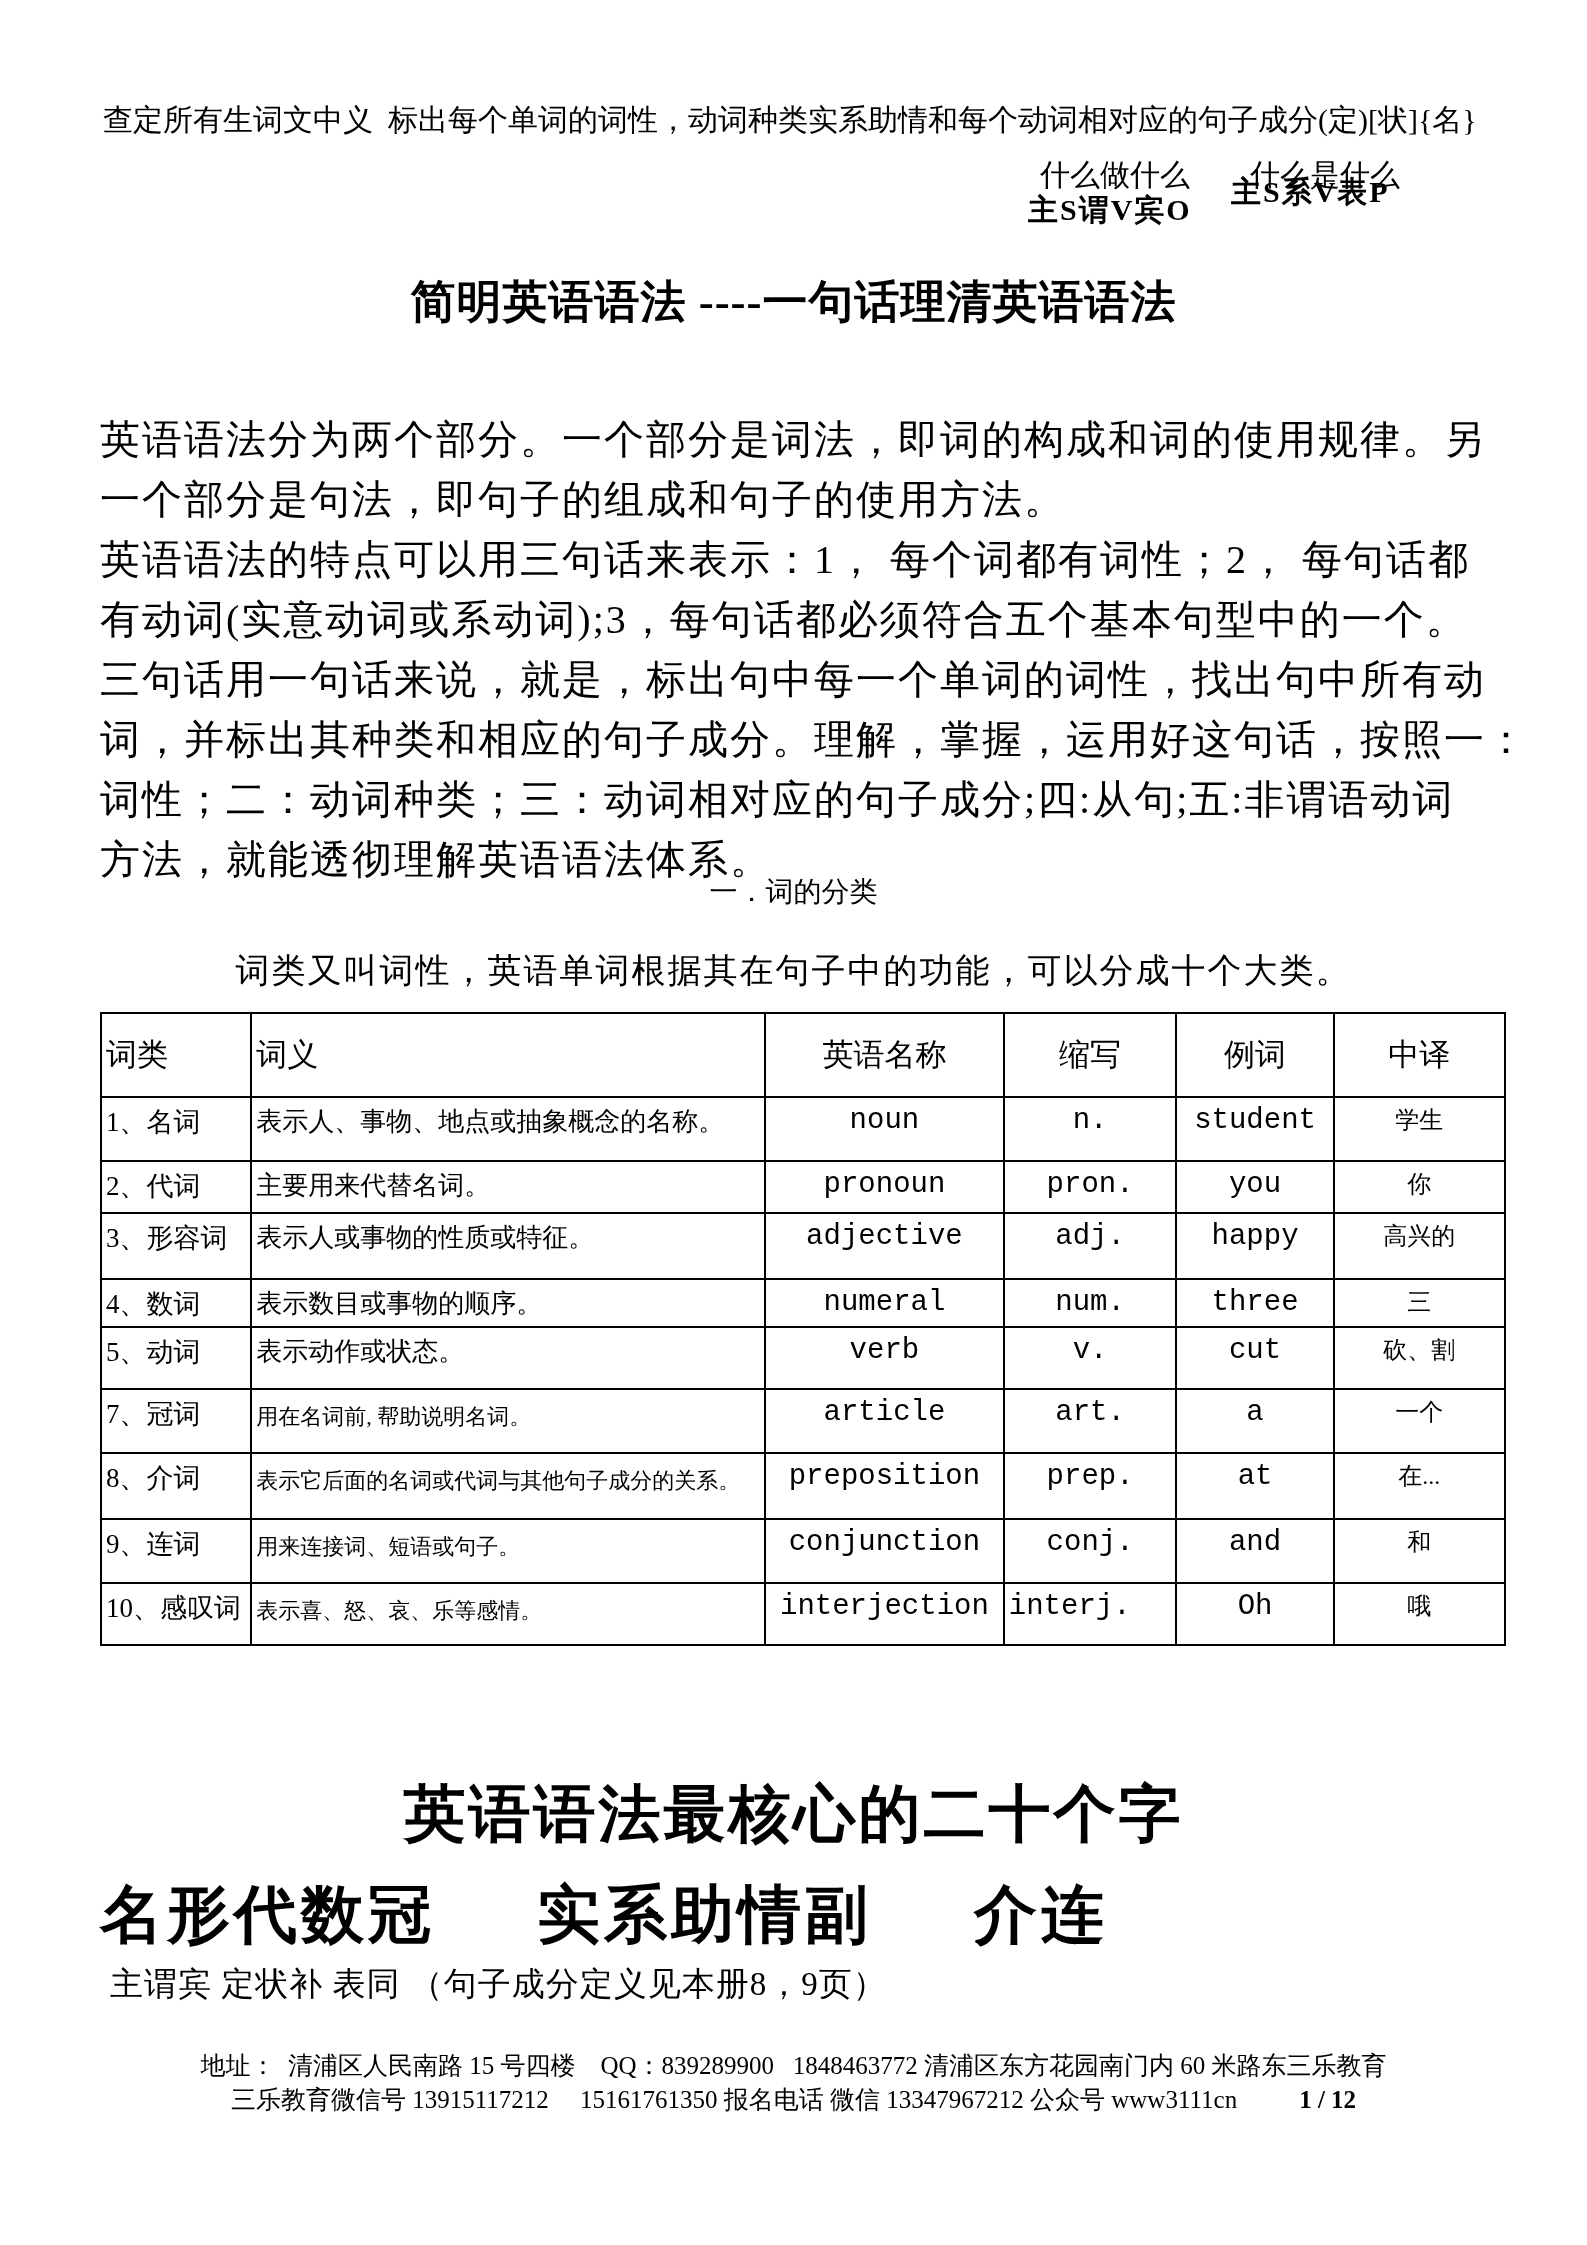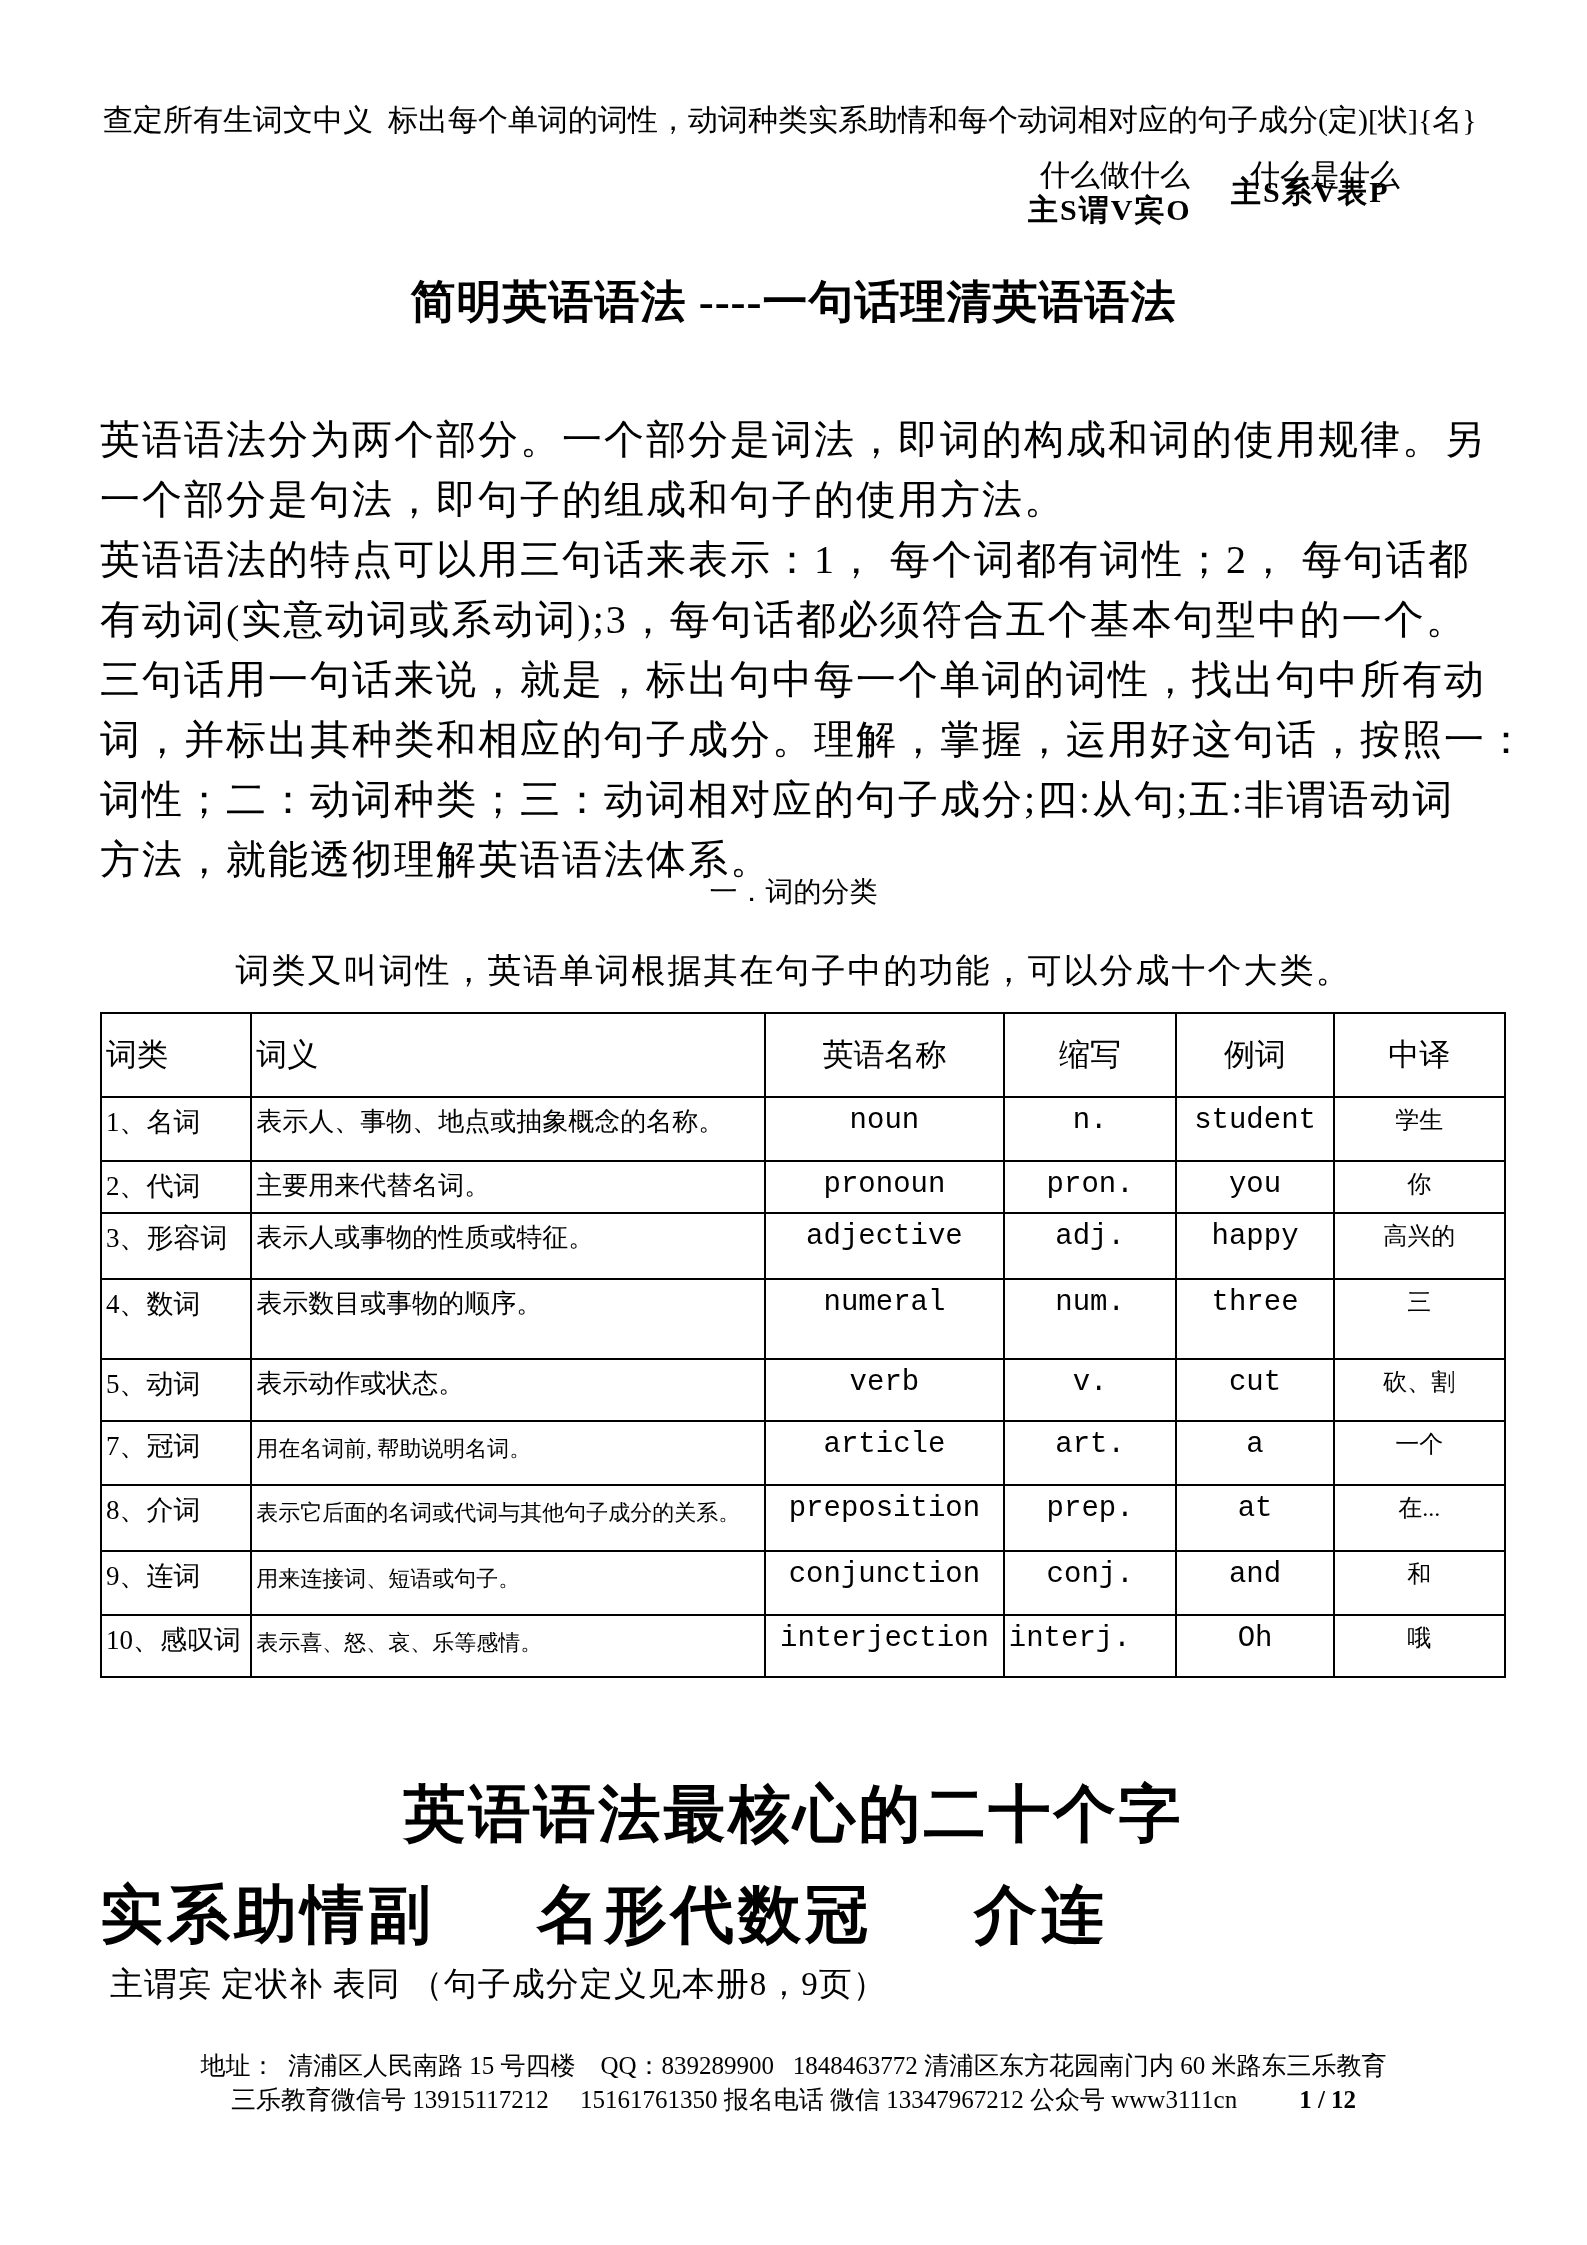--- a/index.html
+++ b/index.html
@@ -40,21 +40,21 @@
   th.hl{text-align:left;padding-left:14px;}
   th.hl2{text-align:left;padding-left:48px;}
   td.cls{font-size:27px;padding-left:10px;}
   td.meaning{font-size:26px;padding-left:14px;}
   tr.small td.meaning{font-size:22px;white-space:normal;line-height:1.9;}
   td.en,td.abbr,td.ex{font-family:"Liberation Mono","DejaVu Sans Mono",monospace;
       font-size:29px;text-align:center;}
   td.zh{font-size:24px;text-align:center;margin-top:44px;}
   td.left{text-align:left;padding-left:10px;}
   tr.hd{height:84px;} tr.r1{height:64px;} tr.r2{height:52px;}
-  tr.r3{height:66px;} tr.r4{height:80px;} tr.r5{height:62px;}
+  tr.r3{height:66px;} tr.r4{height:48px;} tr.r5{height:62px;}
   tr.r6{height:88px;} tr.r7{height:64px;} tr.r8{height:66px;}
   tr.r9{height:64px;} tr.r10{height:62px;}
 
   
   .core-h{top:1772px;font-size:62px;font-weight:bold;letter-spacing:3px;}
   .core-groups{top:1872px;left:100px;display:flex;gap:102px;font-size:63px;
                font-weight:bold;letter-spacing:4px;}
   .core-l2{top:1962px;left:110px;font-size:33px;letter-spacing:1px;white-space:pre;}
 
   
@@ -175,20 +175,20 @@
     <td class="en">interjection</td>
     <td class="abbr left">interj.</td>
     <td class="ex">Oh</td>
     <td class="zh">哦</td>
   </tr>
 </tbody>
   </table>
 
 <div class="abs center core-h">英语语法最核心的二十个字</div>
 <div class="abs core-groups">
+  <span>名形代数冠</span>
   <span>实系助情副</span>
-  <span>名形代数冠</span>
   <span>介连</span>
 </div>
 <div class="abs core-l2">主谓宾 定状补 表同 （句子成分定义见本册8，9页）</div>
 
 <div class="abs center f1">地址：  清浦区人民南路 15 号四楼    QQ：839289900   1848463772 清浦区东方花园南门内 60 米路东三乐教育</div>
 <div class="abs center f2"><span>三乐教育微信号 13915117212     15161761350 报名电话 微信 13347967212 公众号 www3111cn</span><span class="pageno">1 / 12</span></div>
 
 </body></html>

